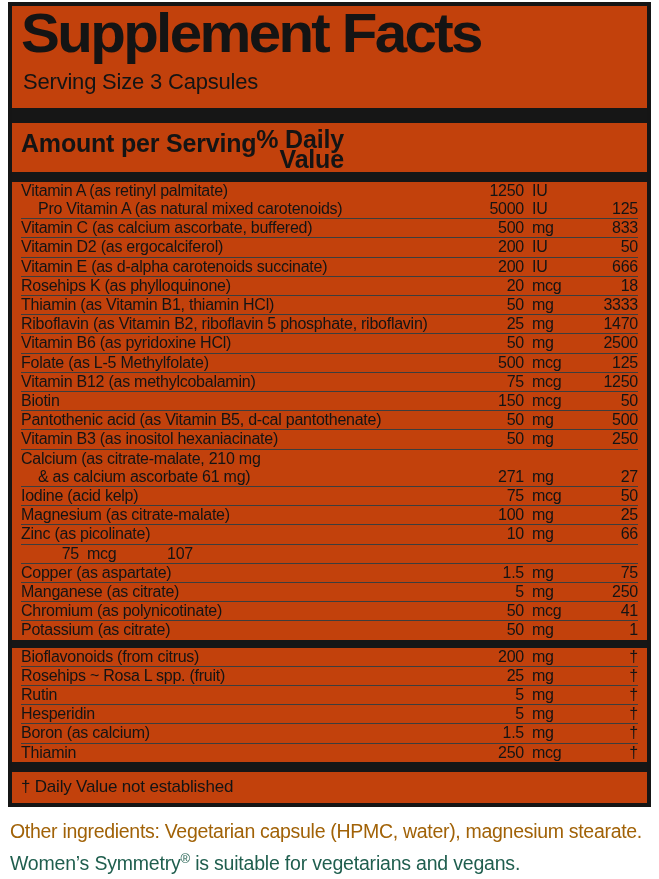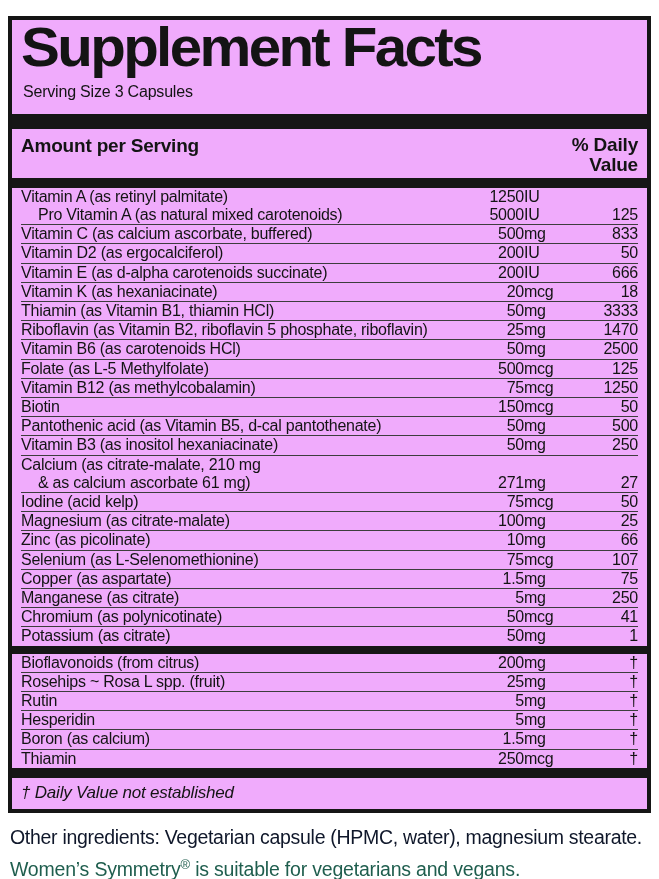--- a/index.html
+++ b/index.html
@@ -3,69 +3,68 @@
 <meta charset="utf-8">
 <style>
   html,body{margin:0;padding:0;}
   body{
     width:659px;height:879px;background:#ffffff;
     font-family:"Liberation Sans",sans-serif;color:#141414;
     position:relative;overflow:hidden;
   }
   .label-box{
     box-sizing:border-box;
-    margin:16px 8px 0 8px;
+    margin:2px 8px 0 8px;
     width:643px;
     border:4px solid #151515;
     padding:0 9px;
-    background:#f0abfc;
+    background:#c2410c;
   }
   .title{
     margin:1px 0 0 0;
     font-size:55px;
     font-weight:bold;
     line-height:0.96;
     letter-spacing:-2.5px;
     white-space:nowrap;
     transform:scaleX(1.06);
     transform-origin:left center;
   }
   .serving{
-    font-size:16px;
+    font-size:22px;
     letter-spacing:-0.2px;
     margin:9px 0 13px 2px;
   }
   .bar{background:#161616;margin:0 -9px;}
   .bar-lg{height:15px;}
   .bar-md{height:10px;}
   .bar-sm{height:8px;}
   .head{
-    display:flex;justify-content:space-between;align-items:flex-start;
-    font-weight:bold;font-size:19px;letter-spacing:-0.2px;
+    display:flex;justify-content:flex-start;align-items:flex-start;
+    font-weight:bold;font-size:25px;letter-spacing:-0.2px;
     padding:6px 0 3px 0;
   }
   .head .dv{text-align:right;line-height:20px;}
   .row{
     display:flex;align-items:flex-end;
     font-size:16px;line-height:18.2px;letter-spacing:-0.25px;
   }
   .row.hr{border-bottom:1px solid #3d3d3d;}
   .row .nm{flex:1;white-space:nowrap;overflow:hidden;}
   .row.ind .nm{padding-left:17px;}
   .row .amt{width:58px;text-align:right;white-space:nowrap;}
-  .row .unit{box-sizing:border-box;width:52px;text-align:left;white-space:nowrap;}
+  .row .unit{box-sizing:border-box;width:52px;padding-left:8px;text-align:left;white-space:nowrap;}
   .row .pct{width:62px;text-align:right;white-space:nowrap;}
   .footnote{
     font-size:17px;letter-spacing:-0.2px;
     padding:5px 0 6px 0;
-    font-style:italic;
   }
   .other{
     font-size:19.5px;letter-spacing:-0.3px;
-    margin:13px 0 0 10px;color:#0f172a;
+    margin:13px 0 0 10px;color:#a16207;
   }
   .vegan{
     font-size:19.5px;letter-spacing:-0.2px;
     margin:9px 0 0 10px;color:#1f5e4e;
   }
   .vegan sup{font-size:13px;line-height:0;}
 </style>
 </head>
 <body>
 
@@ -110,39 +109,39 @@
         <span class="unit">IU</span>
         <span class="pct">50</span>
       </div>
       <div class="row hr">
         <span class="nm">Vitamin E (as d-alpha carotenoids succinate)</span>
         <span class="amt">200</span>
         <span class="unit">IU</span>
         <span class="pct">666</span>
       </div>
       <div class="row hr">
-        <span class="nm">Vitamin K (as hexaniacinate)</span>
+        <span class="nm">Rosehips K (as phylloquinone)</span>
         <span class="amt">20</span>
         <span class="unit">mcg</span>
         <span class="pct">18</span>
       </div>
       <div class="row hr">
         <span class="nm">Thiamin (as Vitamin B1, thiamin HCl)</span>
         <span class="amt">50</span>
         <span class="unit">mg</span>
         <span class="pct">3333</span>
       </div>
       <div class="row hr">
         <span class="nm">Riboflavin (as Vitamin B2, riboflavin 5 phosphate, riboflavin)</span>
         <span class="amt">25</span>
         <span class="unit">mg</span>
         <span class="pct">1470</span>
       </div>
       <div class="row hr">
-        <span class="nm">Vitamin B6 (as carotenoids HCl)</span>
+        <span class="nm">Vitamin B6 (as pyridoxine HCl)</span>
         <span class="amt">50</span>
         <span class="unit">mg</span>
         <span class="pct">2500</span>
       </div>
       <div class="row hr">
         <span class="nm">Folate (as L-5 Methylfolate)</span>
         <span class="amt">500</span>
         <span class="unit">mcg</span>
         <span class="pct">125</span>
       </div>
@@ -194,21 +193,20 @@
         <span class="unit">mg</span>
         <span class="pct">25</span>
       </div>
       <div class="row hr">
         <span class="nm">Zinc (as picolinate)</span>
         <span class="amt">10</span>
         <span class="unit">mg</span>
         <span class="pct">66</span>
       </div>
       <div class="row hr">
-        <span class="nm">Selenium (as L-Selenomethionine)</span>
         <span class="amt">75</span>
         <span class="unit">mcg</span>
         <span class="pct">107</span>
       </div>
       <div class="row hr">
         <span class="nm">Copper (as aspartate)</span>
         <span class="amt">1.5</span>
         <span class="unit">mg</span>
         <span class="pct">75</span>
       </div>

